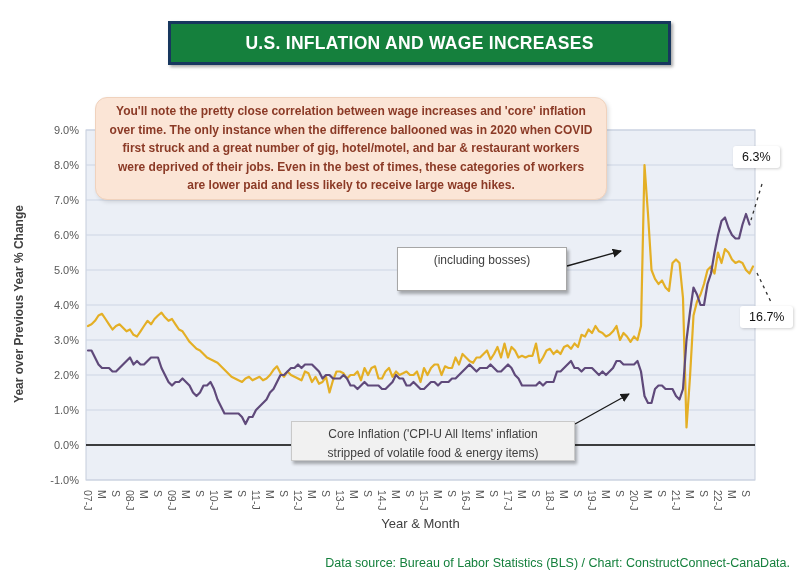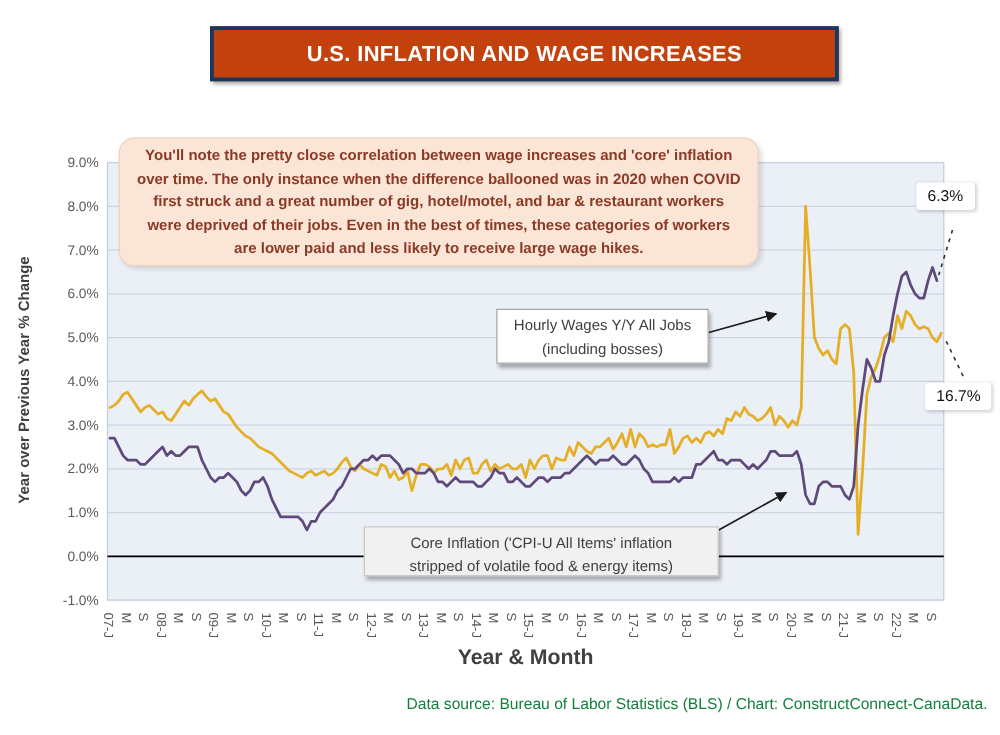--- a/index.html
+++ b/index.html
@@ -1,43 +1,43 @@
 <!DOCTYPE html>
 <html><head>
 <meta charset="utf-8">
 <style>
   html,body{margin:0;padding:0;background:#fff;}
   #page{position:relative;width:800px;height:588px;background:#ffffff;
         font-family:"Liberation Sans","DejaVu Sans",sans-serif;overflow:hidden;}
   #title-banner{position:absolute;left:168px;top:21px;width:503px;height:44px;
-        background:#c2410c;border:3px solid #17375E;box-sizing:border-box;
+        background:#15803d;border:3px solid #17375E;box-sizing:border-box;
         box-shadow:2px 2px 3px rgba(0,0,0,.35);
         display:flex;align-items:center;justify-content:center;}
   #title-banner span{color:#ffffff;font-weight:bold;font-size:17.5px;letter-spacing:.3px;}
   #plot-svg{position:absolute;left:0;top:0;}
-  #annotation-box{position:absolute;left:95px;top:110px;width:512px;height:103px;
+  #annotation-box{position:absolute;left:95px;top:97px;width:512px;height:103px;
         background:#FBE5D6;border:1px solid #f0d2bd;border-radius:12px;
         box-shadow:2px 2px 4px rgba(0,0,0,.12);box-sizing:border-box;
         padding:6px 13px;display:flex;align-items:center;}
   #annotation-box p{margin:0;width:100%;text-align:center;color:#8B3A26;
         font-size:12px;font-weight:600;line-height:1.55;}
   .callout{position:absolute;box-sizing:border-box;text-align:center;
         color:#3f3f3f;font-size:12px;line-height:1.6;padding-top:3px;
         box-shadow:2px 3px 3px rgba(0,0,0,.3);}
   #wages-callout{left:397px;top:247px;width:170px;height:44px;
         background:#ffffff;border:1px solid #a6a6a6;}
   #core-callout{left:291px;top:421px;width:284px;height:40px;
         background:#F1F1F1;border:1px solid #c9c9c9;}
   .end-label{position:absolute;background:#ffffff;border-radius:3px;
         box-shadow:1px 1px 3px rgba(0,0,0,.18);color:#111;font-size:12.5px;
         padding:4px 9px;}
   #end-label-core{left:733px;top:146px;}
   #end-label-wages{left:740px;top:306px;}
   #x-axis-title{position:absolute;left:86px;top:516px;width:669px;text-align:center;
-        font-size:17px;font-weight:bold;color:#404040;}
+        font-size:13px;font-weight:normal;color:#404040;}
   #y-axis-title{position:absolute;left:-131px;top:297px;width:300px;text-align:center;
         transform:rotate(-90deg);font-size:12px;font-weight:bold;color:#404040;}
   #footer-source{position:absolute;right:10px;top:556px;font-size:12.5px;
         font-weight:400;color:#15803d;}
 </style>
 </head>
 <body>
 
 <div id="page">
 
@@ -134,21 +134,20 @@
       <line x1="575" y1="424" x2="629" y2="394" stroke="#1a1a1a" stroke-width="1.3" marker-end="url(#arrow)"></line>
       <line x1="762" y1="184" x2="751" y2="220" stroke="#333" stroke-width="1.3" stroke-dasharray="3,4"></line>
       <line x1="757" y1="273" x2="771" y2="302" stroke="#333" stroke-width="1.3" stroke-dasharray="3,4"></line>
     </svg>
 
   <div id="annotation-box">
     <p>You'll note the pretty close correlation between wage increases and 'core' inflation over time. The only instance when the difference ballooned was in 2020 when COVID first struck and a great number of gig, hotel/motel, and bar &amp; restaurant workers were deprived of their jobs. Even in the best of times, these categories of workers are lower paid and less likely to receive large wage hikes.</p>
   </div>
 
   <div id="wages-callout" class="callout">
-    <div>Hourly Wages Y/Y All Jobs</div>
     <div>(including bosses)</div>
   </div>
 
   <div id="core-callout" class="callout">
     <div>Core Inflation ('CPI-U All Items' inflation</div>
     <div>stripped of volatile food &amp; energy items)</div>
   </div>
 
   <div id="end-label-core" class="end-label">6.3%</div>
   <div id="end-label-wages" class="end-label">16.7%</div>

